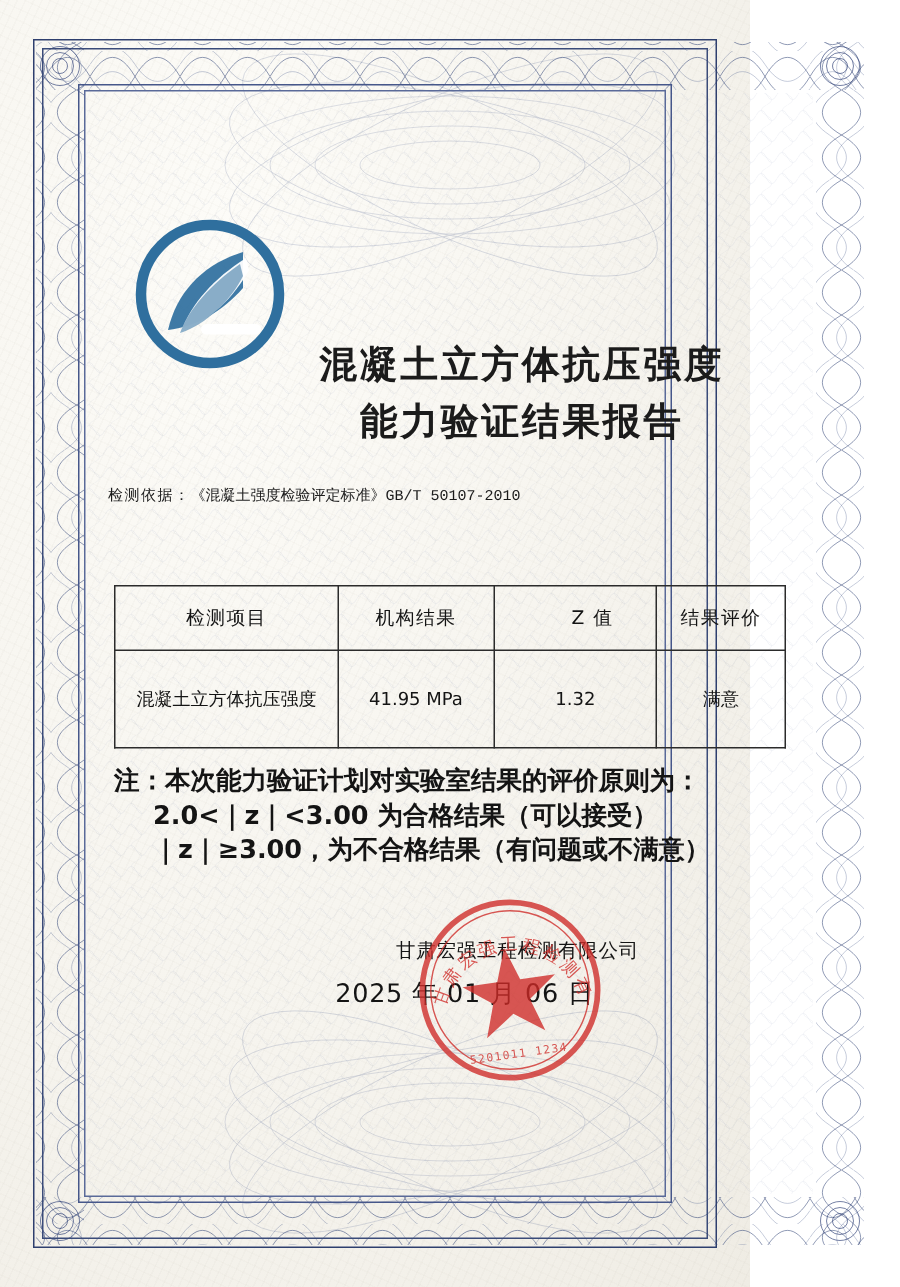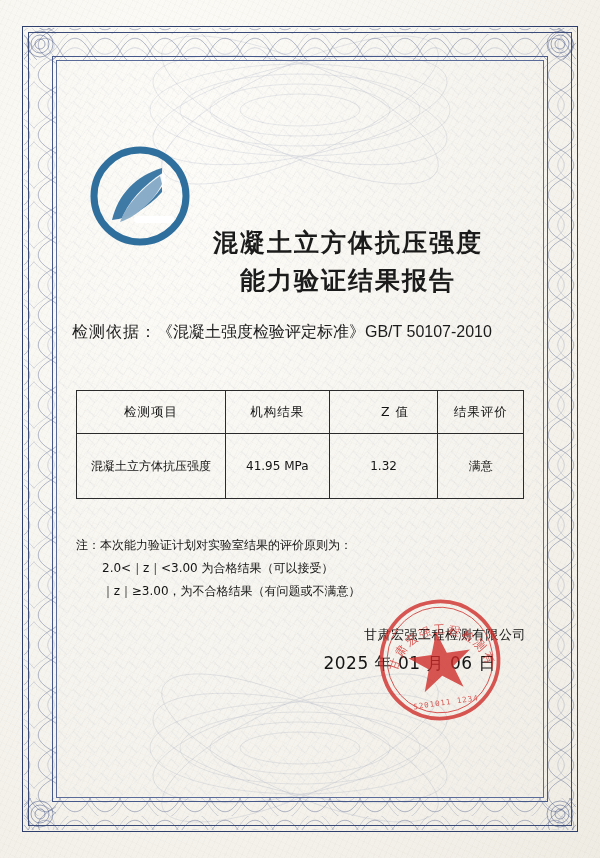--- a/index.html
+++ b/index.html
@@ -10,21 +10,21 @@
     width: 600px;
     height: 858px;
     background: #ffffff;
     font-family: "Liberation Sans", sans-serif;
     overflow: hidden;
   }
 
   
   #certificate {
     position: relative;
-    width: 600px;
+    width: 500px;
     height: 858px;
     background:
       radial-gradient(ellipse at 30% 20%, #fdfcf8 0%, #f6f4ee 55%, #efece4 100%);
     box-sizing: border-box;
   }
 
   
   .paper-texture {
     position: absolute;
     inset: 0;
@@ -118,22 +118,22 @@
 
   
   .basis {
     position: absolute;
     left: 0;
     top: 246px;
     width: 100%;
     color: #1b1b1b;
   }
   .basis-row {
-    font-family: Liberation Sans, sans-serif;
-    font-size: 16px;
+    font-family: Liberation Mono, monospace;
+    font-size: 10px;
     line-height: 24px;
     white-space: nowrap;
   }
   .basis-row.first { padding-left: 4px; }
   .basis-row.second { padding-left: 56px; }
   .basis-label { letter-spacing: 1px; }
 
   
   .result-table {
     position: absolute;
@@ -161,26 +161,27 @@
   }
   .col-item  { width: 160px; }
   .col-value { width: 108px; }
   .col-z     { width: 90px; padding-left: 24px;  }
   .col-eval  { width: 90px;  }
 
   
   .notes {
     position: absolute;
     left: 8px;
-    top: 460px;
+    top: 436px;
     width: 440px;
     font-family: "DejaVu Sans", "Liberation Sans", sans-serif;
-    font-size: 12px;
+    font-size: 17px;
     color: #141414;
     line-height: 23px;
+    font-weight: bold;
   }
   .notes .note-indent { padding-left: 26px; }
 
   
   .sign-block {
     position: absolute;
     right: 6px;
     top: 548px;
     width: 300px;
     text-align: right;

